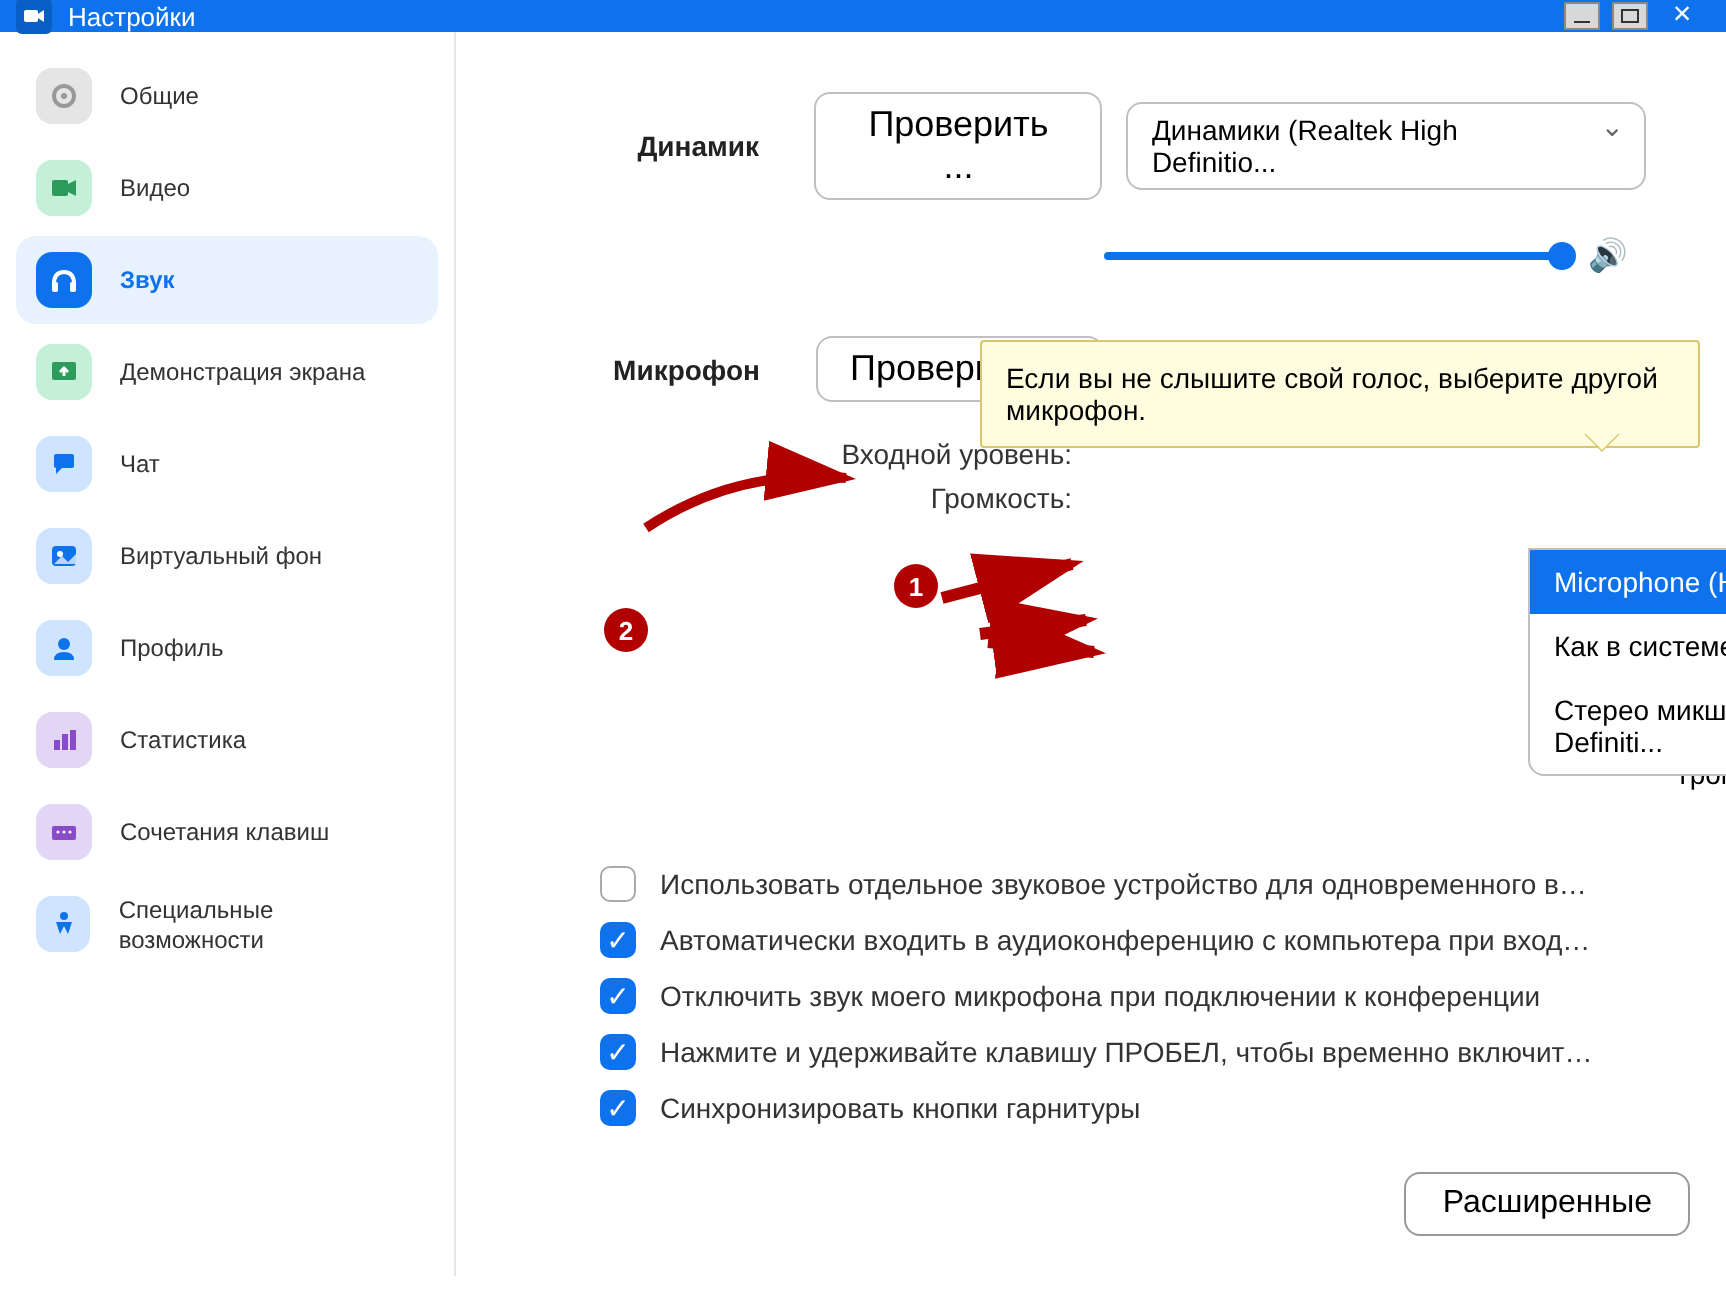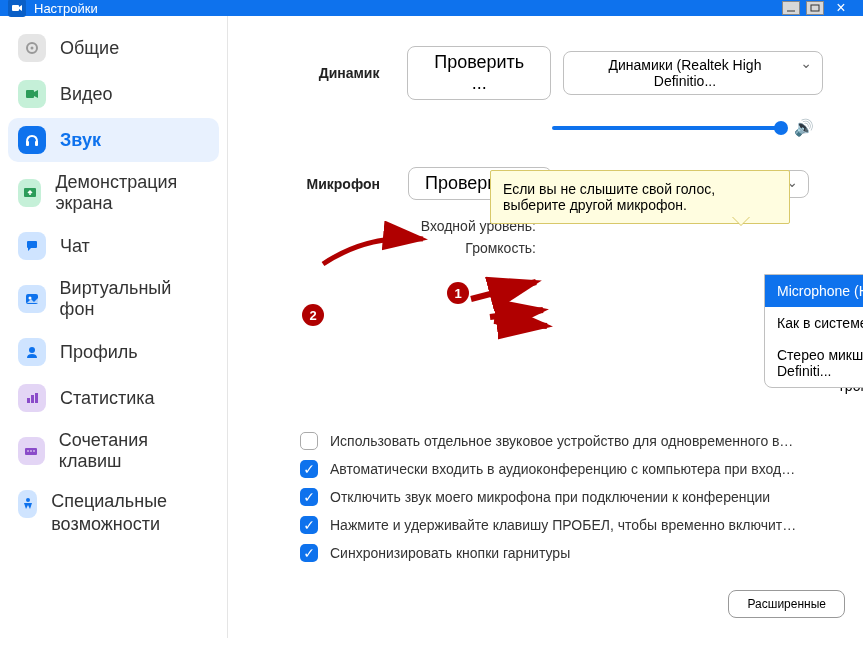--- a/index.html
+++ b/index.html
@@ -7,59 +7,59 @@
 
 .titlebar { height:16px; background:#0e72ed; color:#fff; display:flex; align-items:center; padding:0 8px; font-size:13px; }
 .titlebar .logo { width:18px; height:18px; background:#0a5fc7; border-radius:3px; margin-right:8px; display:flex; align-items:center; justify-content:center; }
 .titlebar .spacer { flex:1; }
 .titlebar .winbtn { width:18px; height:14px; margin:0 3px; background:#d8d8d8; border:1px solid #888; display:flex; align-items:center; justify-content:center; }
 .titlebar .close { width:28px; text-align:center; font-size:16px; cursor:pointer; }
 
 .main { display:flex; height:calc(100% - 28px); }
 
 .sidebar { width:228px; border-right:1px solid #e5e5e5; padding:10px 8px; }
-.side-item { display:flex; align-items:center; padding:8px 10px; border-radius:10px; cursor:pointer; margin-bottom:2px; font-size:18px; color:#333; }
+.side-item { display:flex; align-items:center; padding:8px 10px; border-radius:10px; cursor:pointer; margin-bottom:2px; font-size:12px; color:#333; }
 .side-item .icon-wrap { width:28px; height:28px; border-radius:8px; margin-right:14px; display:flex; align-items:center; justify-content:center; }
 .side-item.active { background:#e8f1fe; color:#0e72ed; font-weight:600; }
 .side-item.multi { align-items:flex-start; }
 .side-item.multi .label { line-height:1.25; }
 
 .content { flex:1; padding:30px 40px 20px 40px; position:relative; overflow:hidden; }
 
 .row { display:flex; align-items:center; margin-bottom:18px; }
 .row .label { width:140px; text-align:right; padding-right:28px; font-size:14px; color:#222; font-weight:600; }
 .row .sublabel { width:280px; text-align:right; padding-right:12px; font-size:14px; color:#333; }
 
 .btn { padding:5px 16px; border:1px solid #c0c0c0; border-radius:8px; background:#fff; font-size:18px; cursor:pointer; }
-.select { padding:5px 28px 5px 12px; border:1px solid #c0c0c0; border-radius:8px; background:#fff; font-size:14px; cursor:pointer; position:relative; min-width:245px; text-align:center; }
+.select { padding:5px 28px 5px 12px; border:1px solid #c0c0c0; border-radius:8px; background:#fff; font-size:14px; cursor:pointer; position:relative; min-width:245px; text-align:left; }
 .select::after { content:'⌄'; position:absolute; right:10px; top:3px; color:#666; font-size:14px; }
 
 .slider-row { display:flex; align-items:center; margin-left:4px; }
 .slider { position:relative; width:230px; height:4px; background:#0e72ed; border-radius:2px; }
 .slider.light { background:#e5e5e5; }
 .slider .thumb { position:absolute; right:-6px; top:-5px; width:14px; height:14px; border-radius:50%; background:#0e72ed; }
 .spk-icon { margin-left:12px; color:#888; }
 
-.tooltip { position:absolute; left:262px; top:154px; width:300px; background:#fffde0; border:1px solid #d8c86a; padding:10px 12px; font-size:14px; border-radius:2px; z-index:20; }
+.tooltip { position:absolute; left:262px; top:154px; width:360px; background:#fffde0; border:1px solid #d8c86a; padding:10px 12px; font-size:14px; border-radius:2px; z-index:20; }
 .tooltip::after { content:''; position:absolute; bottom:-10px; right:40px; border:8px solid transparent; border-top-color:#fffde0; }
 .tooltip::before { content:''; position:absolute; bottom:-12px; right:39px; border:9px solid transparent; border-top-color:#d8c86a; }
 
 .dropdown { position:absolute; left:536px; top:258px; width:250px; background:#fff; border:1px solid #c0c0c0; border-radius:0 0 8px 8px; z-index:10; overflow:hidden; }
 .dropdown .opt { padding:8px 12px; font-size:14px; cursor:pointer; }
 .dropdown .opt.sel { background:#0e72ed; color:#fff; }
 
 .auto-row { margin-left:550px; margin-top:90px; display:flex; align-items:center; font-size:14px; }
 
 .check-row { display:flex; align-items:center; margin:10px 0; font-size:14px; color:#333; }
 .check-row .cb { width:18px; height:18px; border-radius:5px; margin-right:12px; display:flex; align-items:center; justify-content:center; flex-shrink:0; }
 .check-row .cb.on { background:#0e72ed; color:#fff; }
 .check-row .cb.off { border:1.5px solid #aaa; background:#fff; }
 .check-row .txt { white-space:nowrap; overflow:hidden; text-overflow:ellipsis; max-width:470px; }
 
-.adv-btn { position:absolute; bottom:20px; right:18px; padding:6px 18px; border:1px solid #999; border-radius:8px; background:#fff; font-size:12px; cursor:pointer; }
+.adv-btn { position:absolute; bottom:20px; right:18px; padding:6px 18px; border:1px solid #999; border-radius:8px; background:#fff; font-size:16px; cursor:pointer; }
 
 .arrow { position:absolute; z-index:15; }
 .arrow svg { overflow:visible; }
 .circnum { position:absolute; width:22px; height:22px; border-radius:50%; background:#b00000; color:#fff; font-size:13px; font-weight:700; display:flex; align-items:center; justify-content:center; z-index:16; }
 
 .sub-below { margin-left:0; margin-top:2px; margin-bottom:20px; }
 </style>
 </head>
 <body>
 

